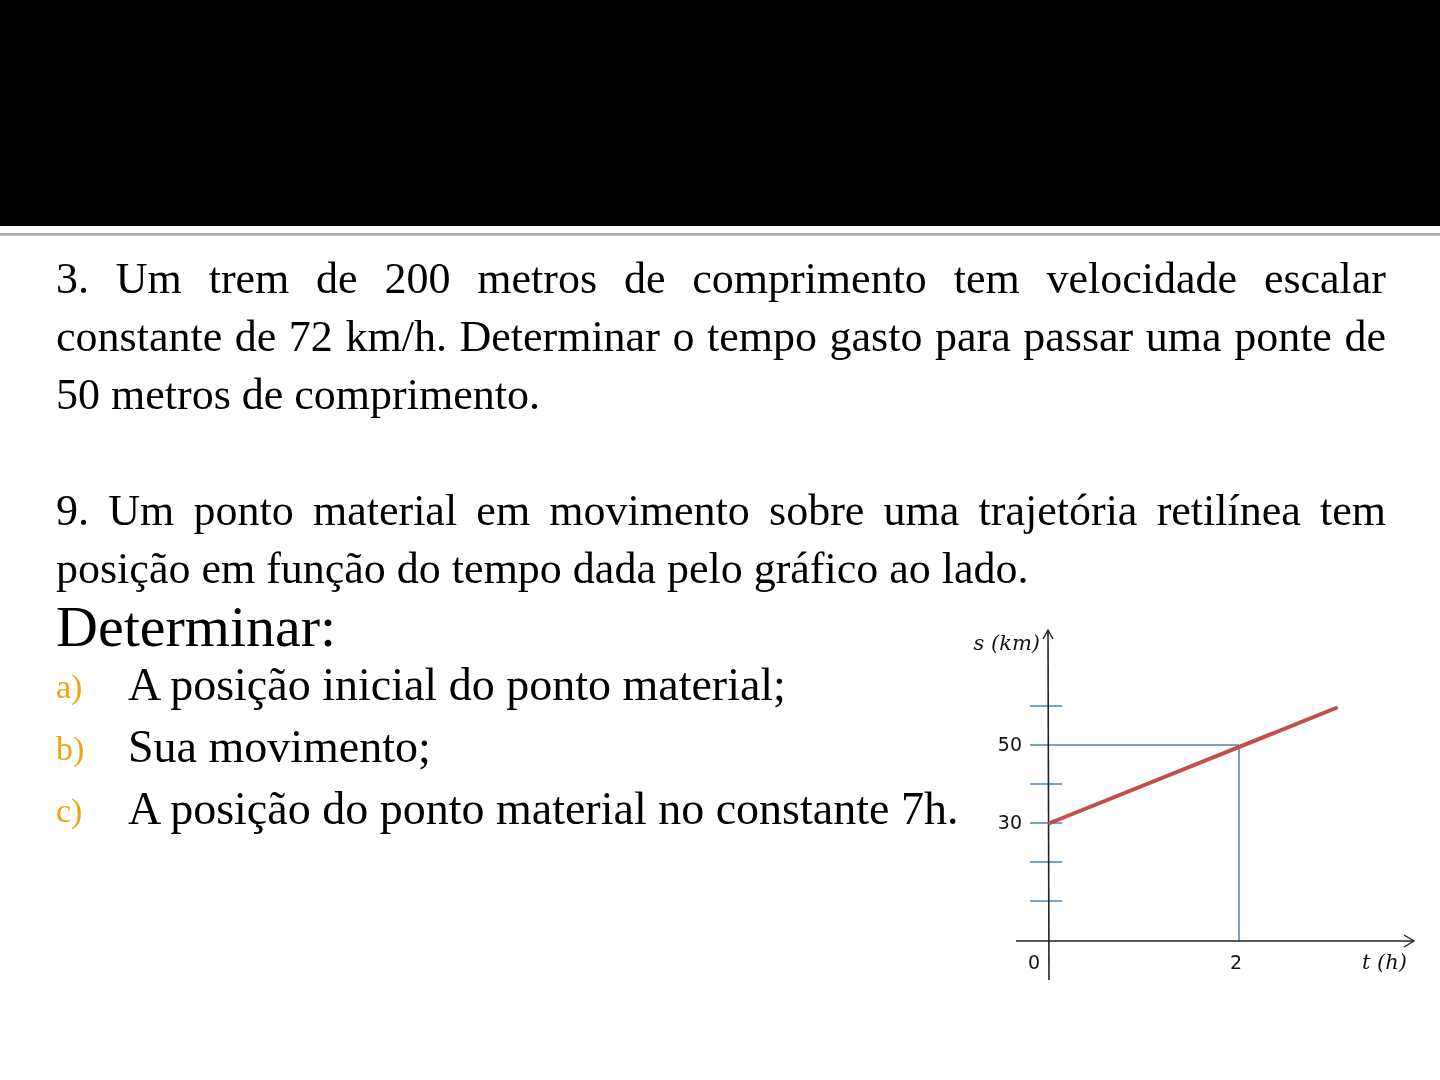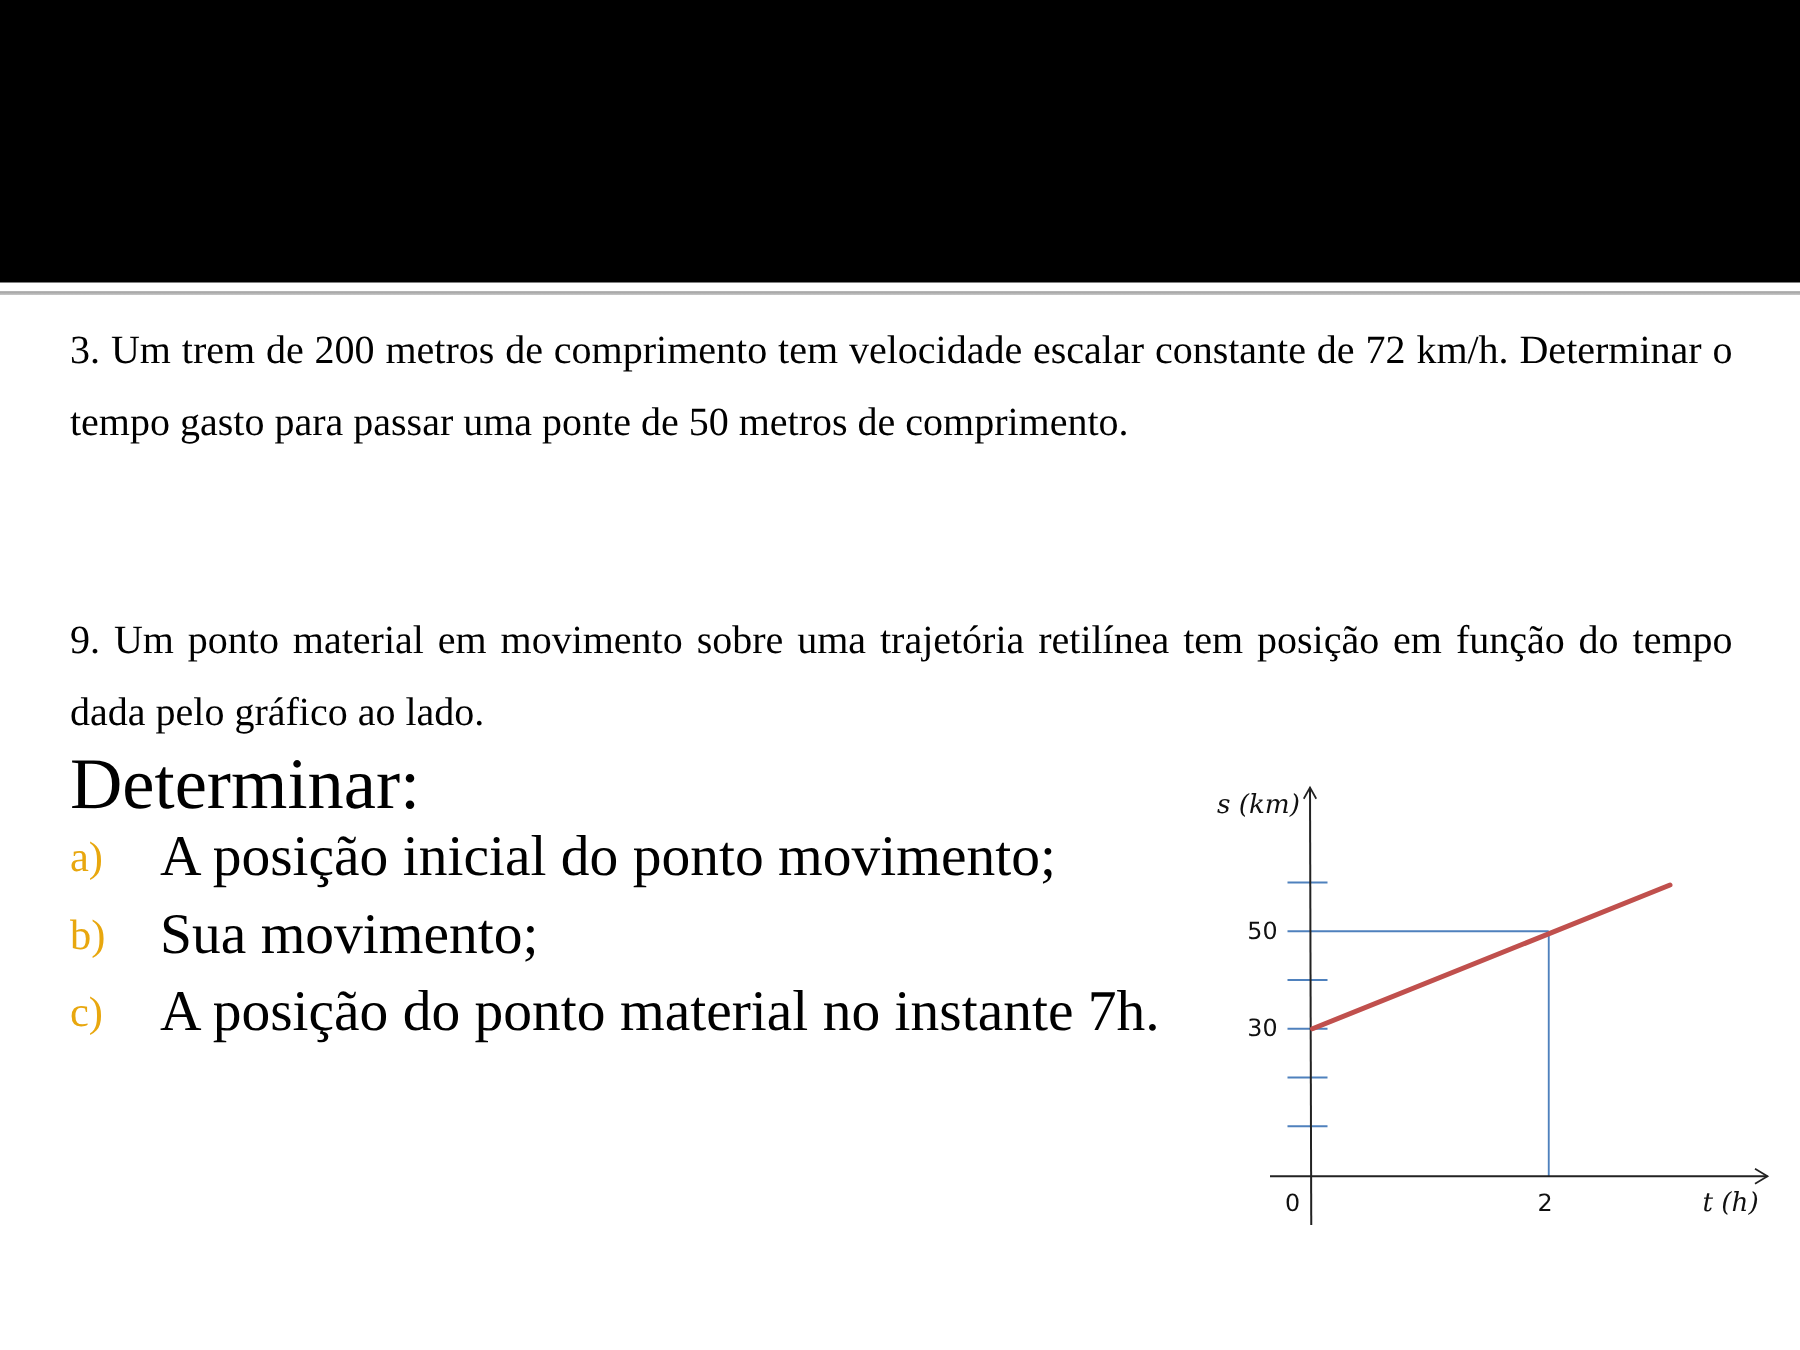--- a/index.html
+++ b/index.html
@@ -28,21 +28,21 @@
       left: 0; top: 233px;
       width: 1440px;
       height: 3px;
       background: linear-gradient(#9a9a9a, #c8c8c8);
     }
     .body-text {
       position: absolute;
       left: 56px;
       width: 1330px;
       font-family: "Liberation Serif", "DejaVu Serif", serif;
-      font-size: 32px;
+      font-size: 44px;
       line-height: 58px;
       color: #000000;
       text-align: justify;
       margin: 0;
     }
     .q3 { top: 250px; }
     .q4 { top: 482px; }
     .determine {
       position: absolute;
       left: 56px;
@@ -103,29 +103,29 @@
 
   <p class="body-text q3">3. Um trem de 200 metros de comprimento tem velocidade escalar constante de 72 km/h. Determinar o tempo gasto para passar uma ponte de 50 metros de comprimento.</p>
 
   <p class="body-text q4">9. Um ponto material em movimento sobre uma trajetória retilínea tem posição em função do tempo dada pelo gráfico ao lado.</p>
 
   <p class="determine">Determinar:</p>
 
   <ul class="items">
     <li>
       <span class="marker">a)</span>
-      <span>A posição inicial do ponto movimento;</span>
+      <span>A posição inicial do ponto material;</span>
     </li>
     <li>
       <span class="marker">b)</span>
       <span>Sua movimento;</span>
     </li>
     <li>
       <span class="marker">c)</span>
-      <span>A posição do ponto material no instante 7h.</span>
+      <span>A posição do ponto material no constante 7h.</span>
     </li>
   </ul>
 
   <svg class="chart" viewBox="0 0 1440 1080" width="1440" height="1080">
 
     <line x1="1030" y1="706" x2="1062" y2="706" stroke="#4f81bd" stroke-width="1.5"></line>
     <line x1="1030" y1="784" x2="1062" y2="784" stroke="#4f81bd" stroke-width="1.5"></line>
     <line x1="1030" y1="862" x2="1062" y2="862" stroke="#4f81bd" stroke-width="1.5"></line>
     <line x1="1030" y1="901" x2="1062" y2="901" stroke="#4f81bd" stroke-width="1.5"></line>
 

